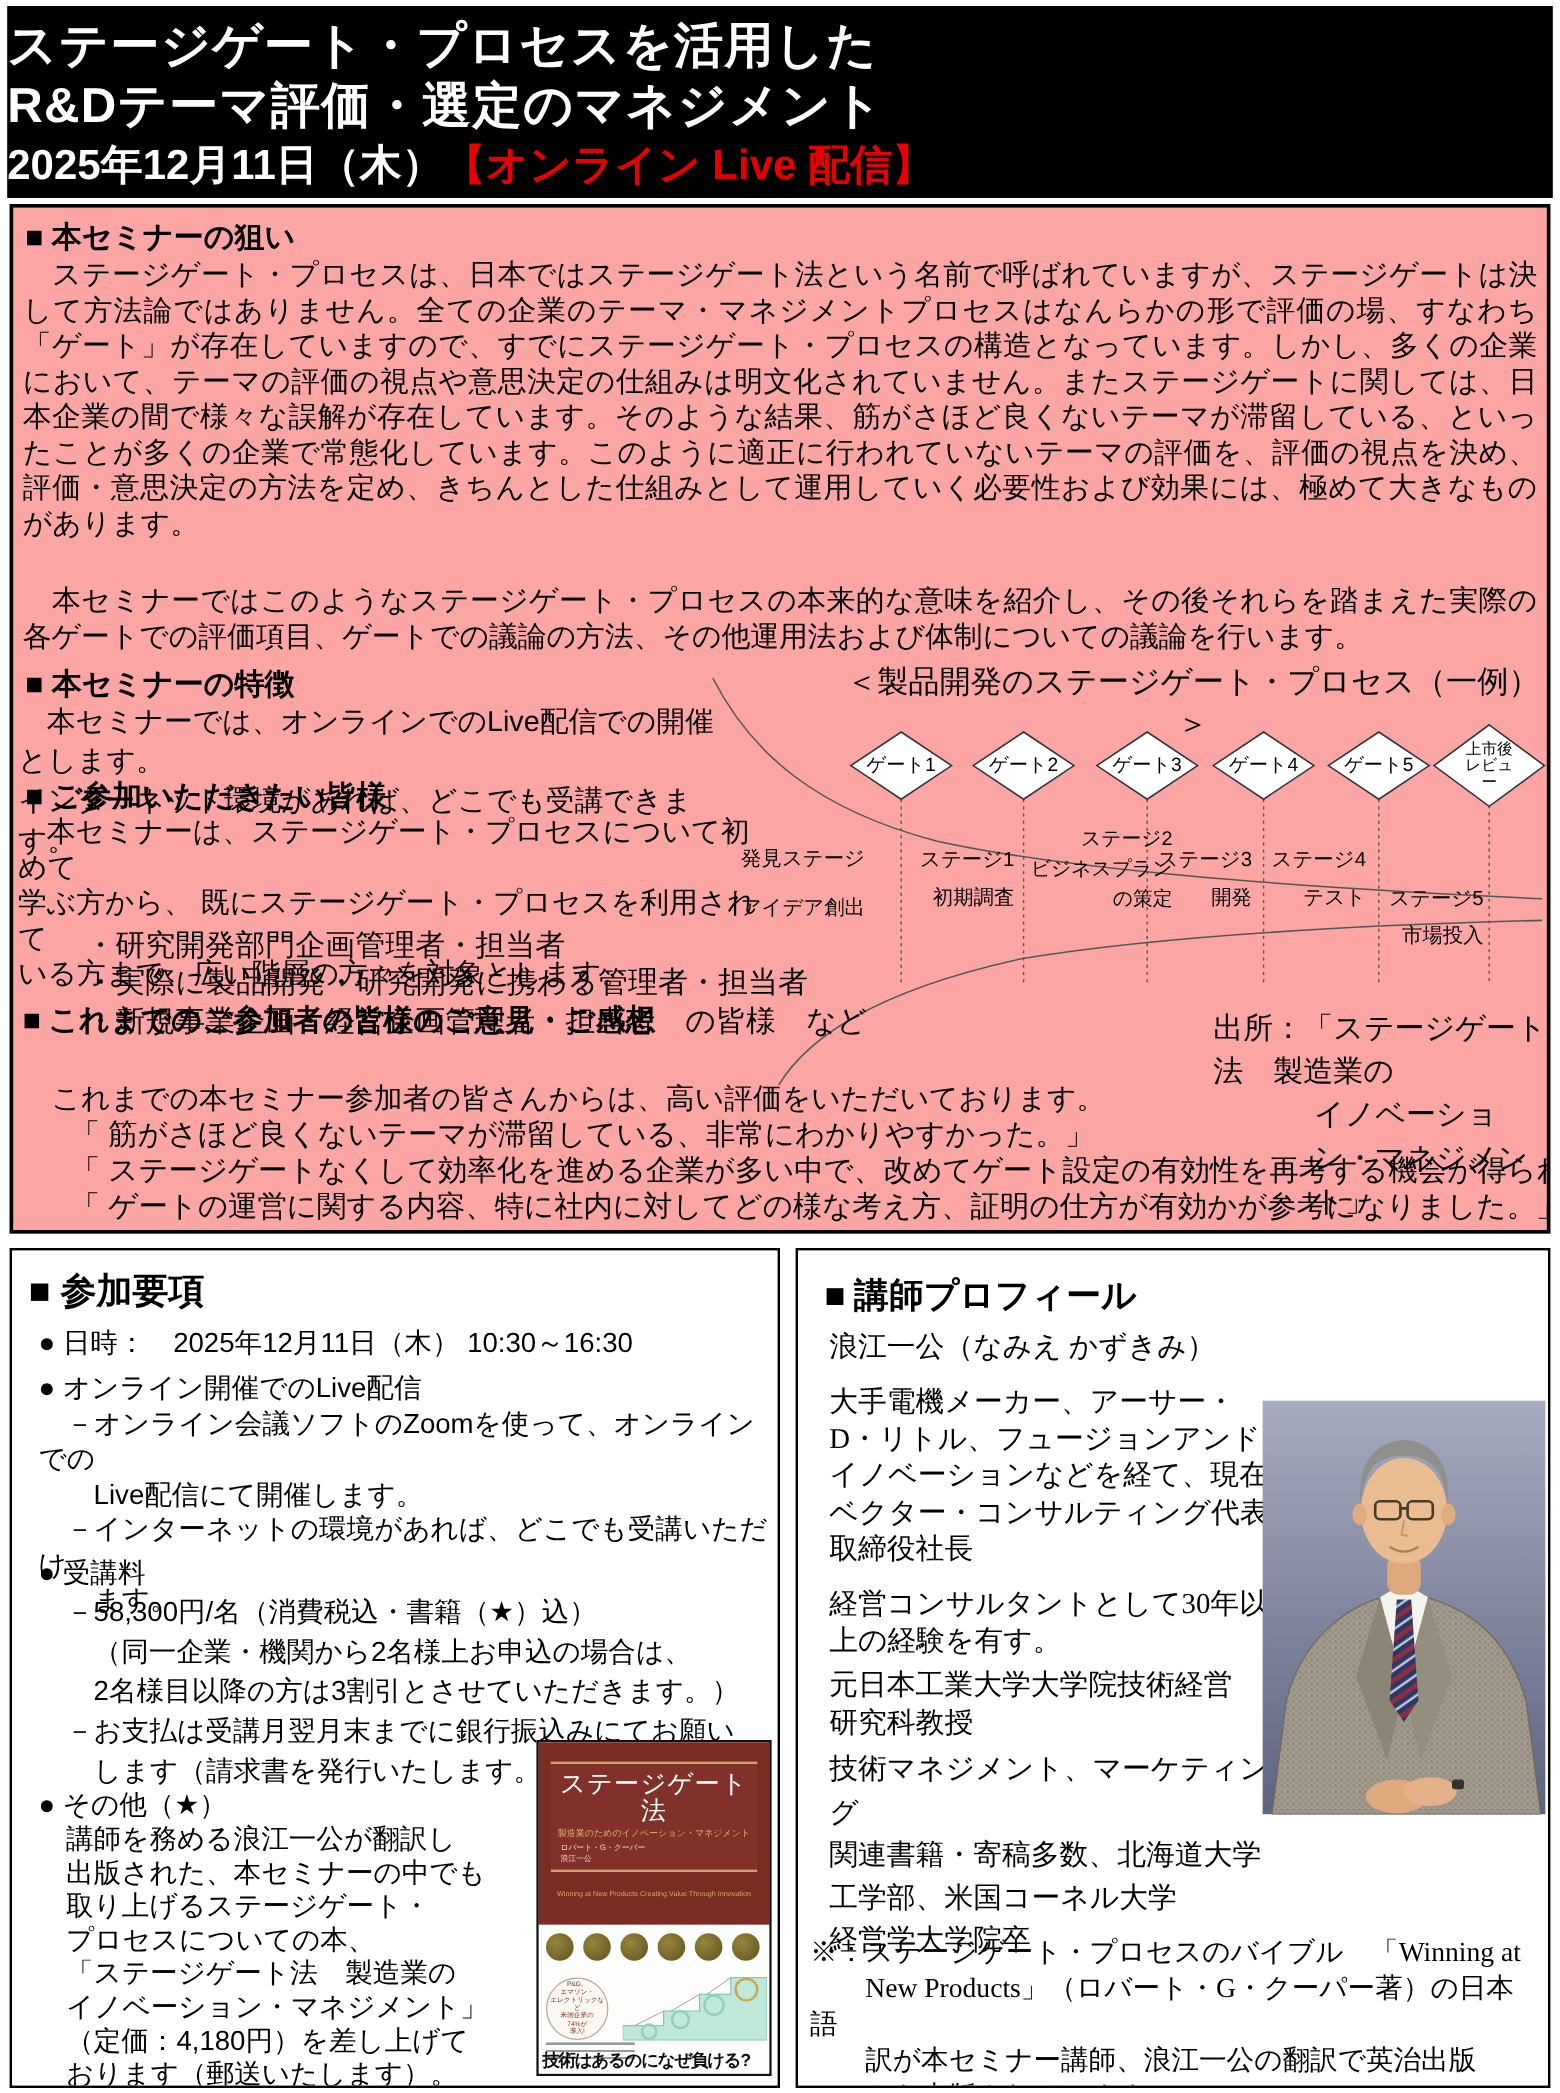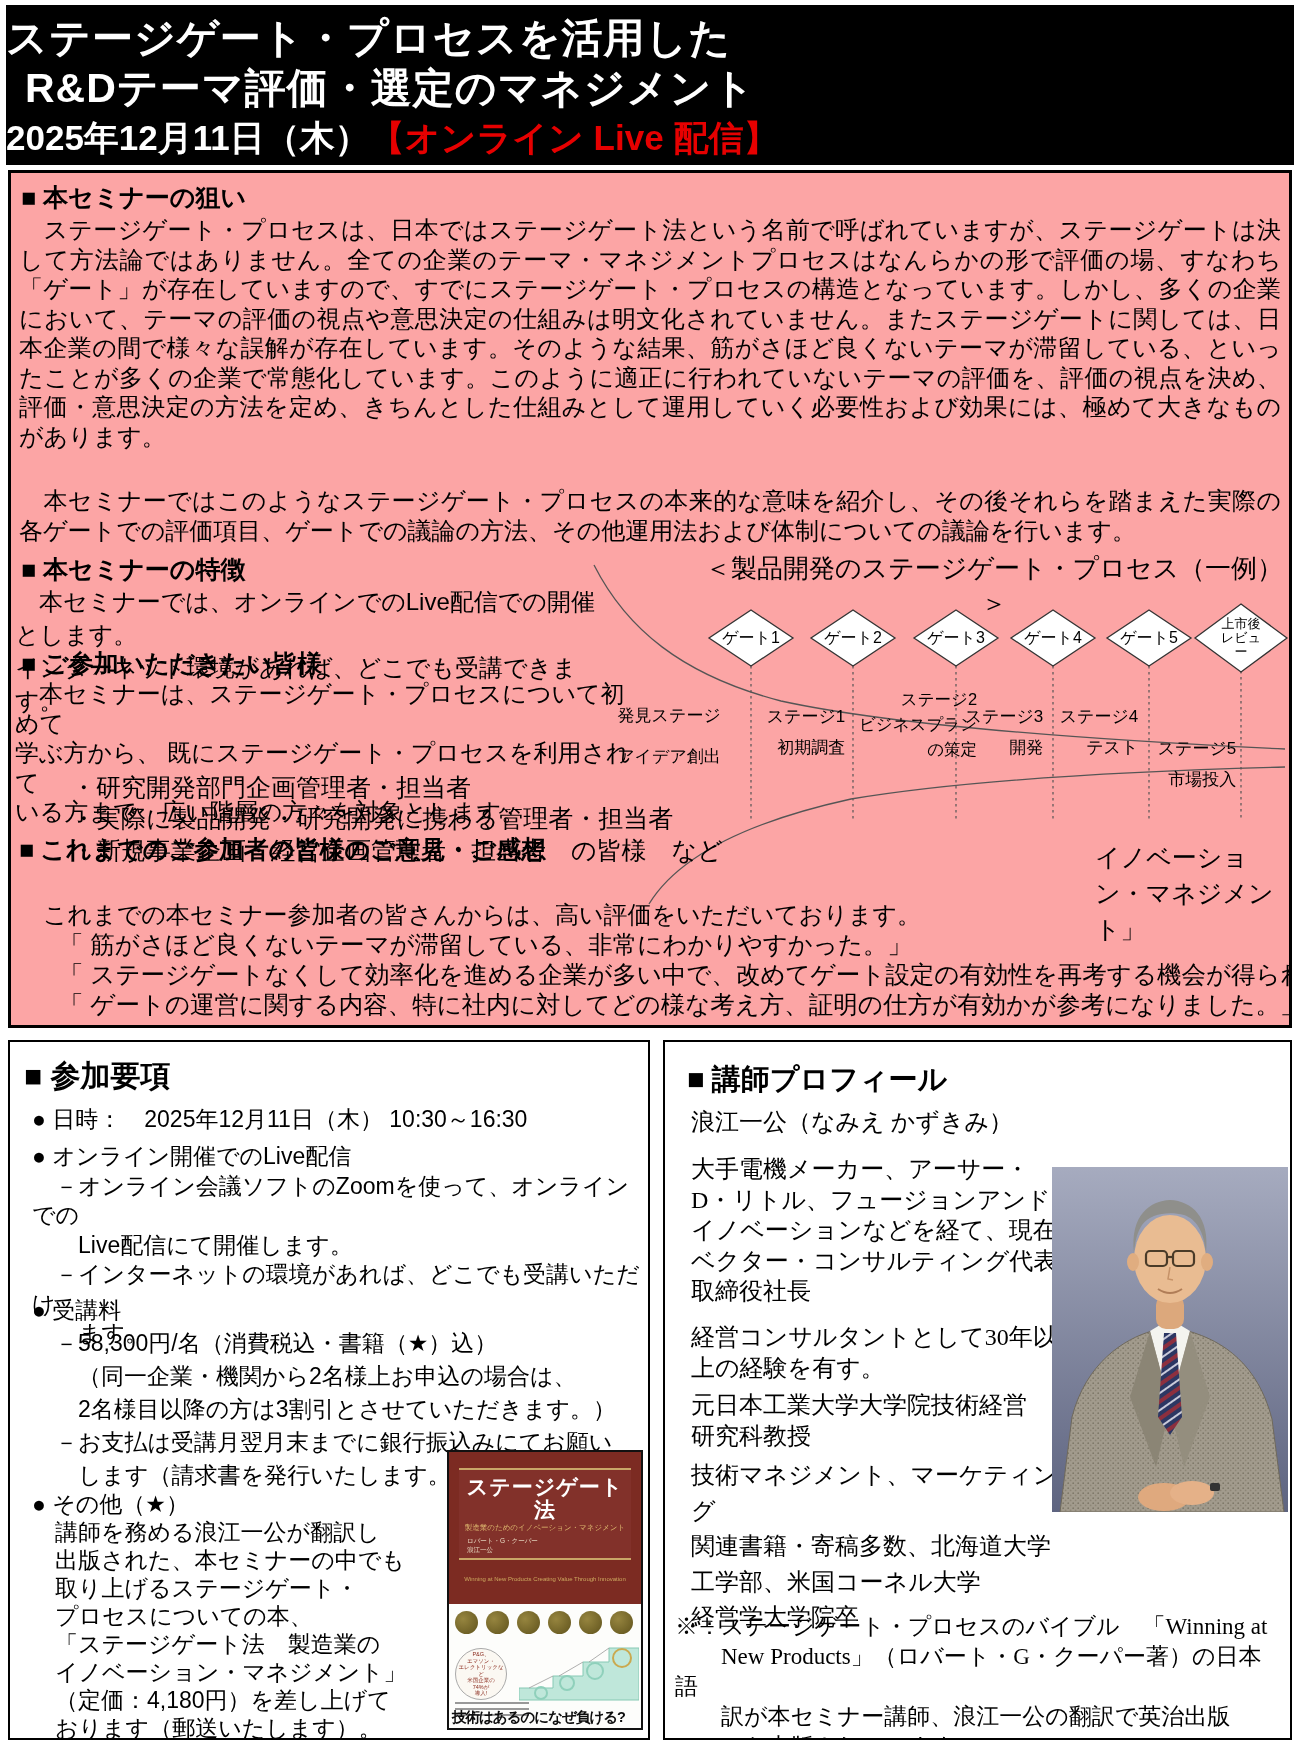--- a/index.html
+++ b/index.html
@@ -7,21 +7,21 @@
     position:relative; width:1300px; height:1744px; background:#ffffff;
     font-family:"Liberation Sans","DejaVu Sans",sans-serif; color:#000;
     overflow:hidden;
   }
   .pre { white-space:pre-line; }
   .nowrap { white-space:nowrap; }
 
   
   .banner { position:absolute; left:6px; top:5px; width:1288px; height:160px; background:#000; color:#fff; text-align:left; overflow:hidden; }
   .banner-t1 { margin-top:8px; font-size:41px; font-weight:bold; letter-spacing:1px; line-height:50px; }
-  .banner-t2 { font-size:41px; font-weight:bold; letter-spacing:1px; line-height:50px;padding-left:19px; }
+  .banner-t2 { font-size:41px; font-weight:bold; letter-spacing:1px; line-height:50px; }
   .banner-t3 { font-size:35px; font-weight:bold; line-height:46px; margin-top:2px; }
   .live { color:#e60000; }
 
   
   .topbox { position:absolute; left:8px; top:170px; width:1284px; height:858px; border:3px solid #000; box-sizing:border-box; background:#fca5a5; overflow:hidden; }
   .topbox > div { position:absolute; }
   .h1 { font-size:25px; font-weight:bold; }
   .body24 { font-size:24px; line-height:29.5px; }
   .aim-h   { left:10px; top:8px; }
   .aim-p1  { left:8px; top:42px;  width:1262px; text-align:justify; }
@@ -59,21 +59,21 @@
   .req-h  { left:14px; top:14px; }
   .req-dt { left:22px; top:62px;  font-size:23px; }
   .req-on { left:22px; top:100px; font-size:23px; line-height:29.5px; }
   .req-fee{ left:22px; top:252px; font-size:23px; line-height:33px; }
   .req-ot { left:22px; top:448px; font-size:23px; line-height:28px; width:410px; }
 
   
   .book { left:437px; top:408px; width:196px; height:280px; border:2px solid #111; box-sizing:border-box; background:#fdfdfb; }
   .book-top { position:relative; width:100%; height:152px; background:#7c2b22; overflow:hidden; }
   .book-panel { margin:16px 10px 0; border-top:2px solid #c9a668; border-bottom:2px solid #c9a668; padding:5px 2px 4px; background:#82312a; }
-  .book-title { color:#fff; font-size:21px; font-weight:bold; text-align:center; letter-spacing:1px; line-height:23px; }
+  .book-title { color:#fff; font-size:21px; font-weight:normal; text-align:center; letter-spacing:1px; line-height:23px; }
   .book-sub { color:#ddb76e; font-size:7.5px; text-align:center; margin-top:2px; }
   .book-auth { color:#e9dcc4; font-size:6.5px; line-height:9px; padding-left:6px; margin-top:3px; white-space:pre-line; }
   .book-tag { color:#cda95f; font-size:6px; text-align:center; margin-top:16px; }
   .book-bottom { position:relative; width:100%; height:124px; background:#fdfdfb; overflow:hidden; }
   .bb-circle { position:absolute; top:7px; width:23px; height:23px; border-radius:50%; background:radial-gradient(circle at 35% 35%, #96853f, #5f521c); }
   .bb-badge { position:absolute; left:6px; top:44px; width:50px; height:50px; border-radius:50%; border:1px solid #aaa; background:#fbf8f2; color:#8a2a1c; font-size:5.5px; line-height:6.5px; text-align:center; display:flex; align-items:center; justify-content:center; white-space:pre-line; }
   .bb-lines { position:absolute; left:6px; top:98px; width:74px; height:16px; background:repeating-linear-gradient(#777 0 2px, transparent 2px 6px); opacity:.75; }
   .bb-title { position:absolute; left:3px; bottom:1px; width:190px; font-size:14.5px; font-weight:bold; color:#0d0d0d; letter-spacing:-1px; white-space:nowrap; }
   .bb-stairs { position:absolute; right:2px; top:34px; }
 
@@ -155,20 +155,21 @@
     <div class="stage-label st2" style="left:907px;top:514px;">ステージ2
 ビジネスプラン
 の策定</div>
     <div class="stage-label" style="left:993px;top:528px;">ステージ3
 開発</div>
     <div class="stage-label" style="left:1088px;top:528px;">ステージ4
 テスト</div>
     <div class="stage-label" style="left:1186px;top:560px;">ステージ5
 市場投入</div>
     <div class="dg-src">
+      <div>出所：「ステージゲート法　製造業の</div>
       <div class="dg-src2">イノベーション・マネジメント」</div>
     </div>
 
     <div class="h1 fb-h">■ これまでのご参加者の皆様のご意見・ご感想</div>
     <div class="fb-i">　これまでの本セミナー参加者の皆さんからは、高い評価をいただいております。</div>
     <div class="nowrap fb-q0">「 筋がさほど良くないテーマが滞留している、非常にわかりやすかった。」</div>
     <div class="nowrap fb-q1">「 ステージゲートなくして効率化を進める企業が多い中で、改めてゲート設定の有効性を再考する機会が得られた。」</div>
     <div class="nowrap fb-q2">「 ゲートの運営に関する内容、特に社内に対してどの様な考え方、証明の仕方が有効かが参考になりました。」 など</div>
   </div>
 

